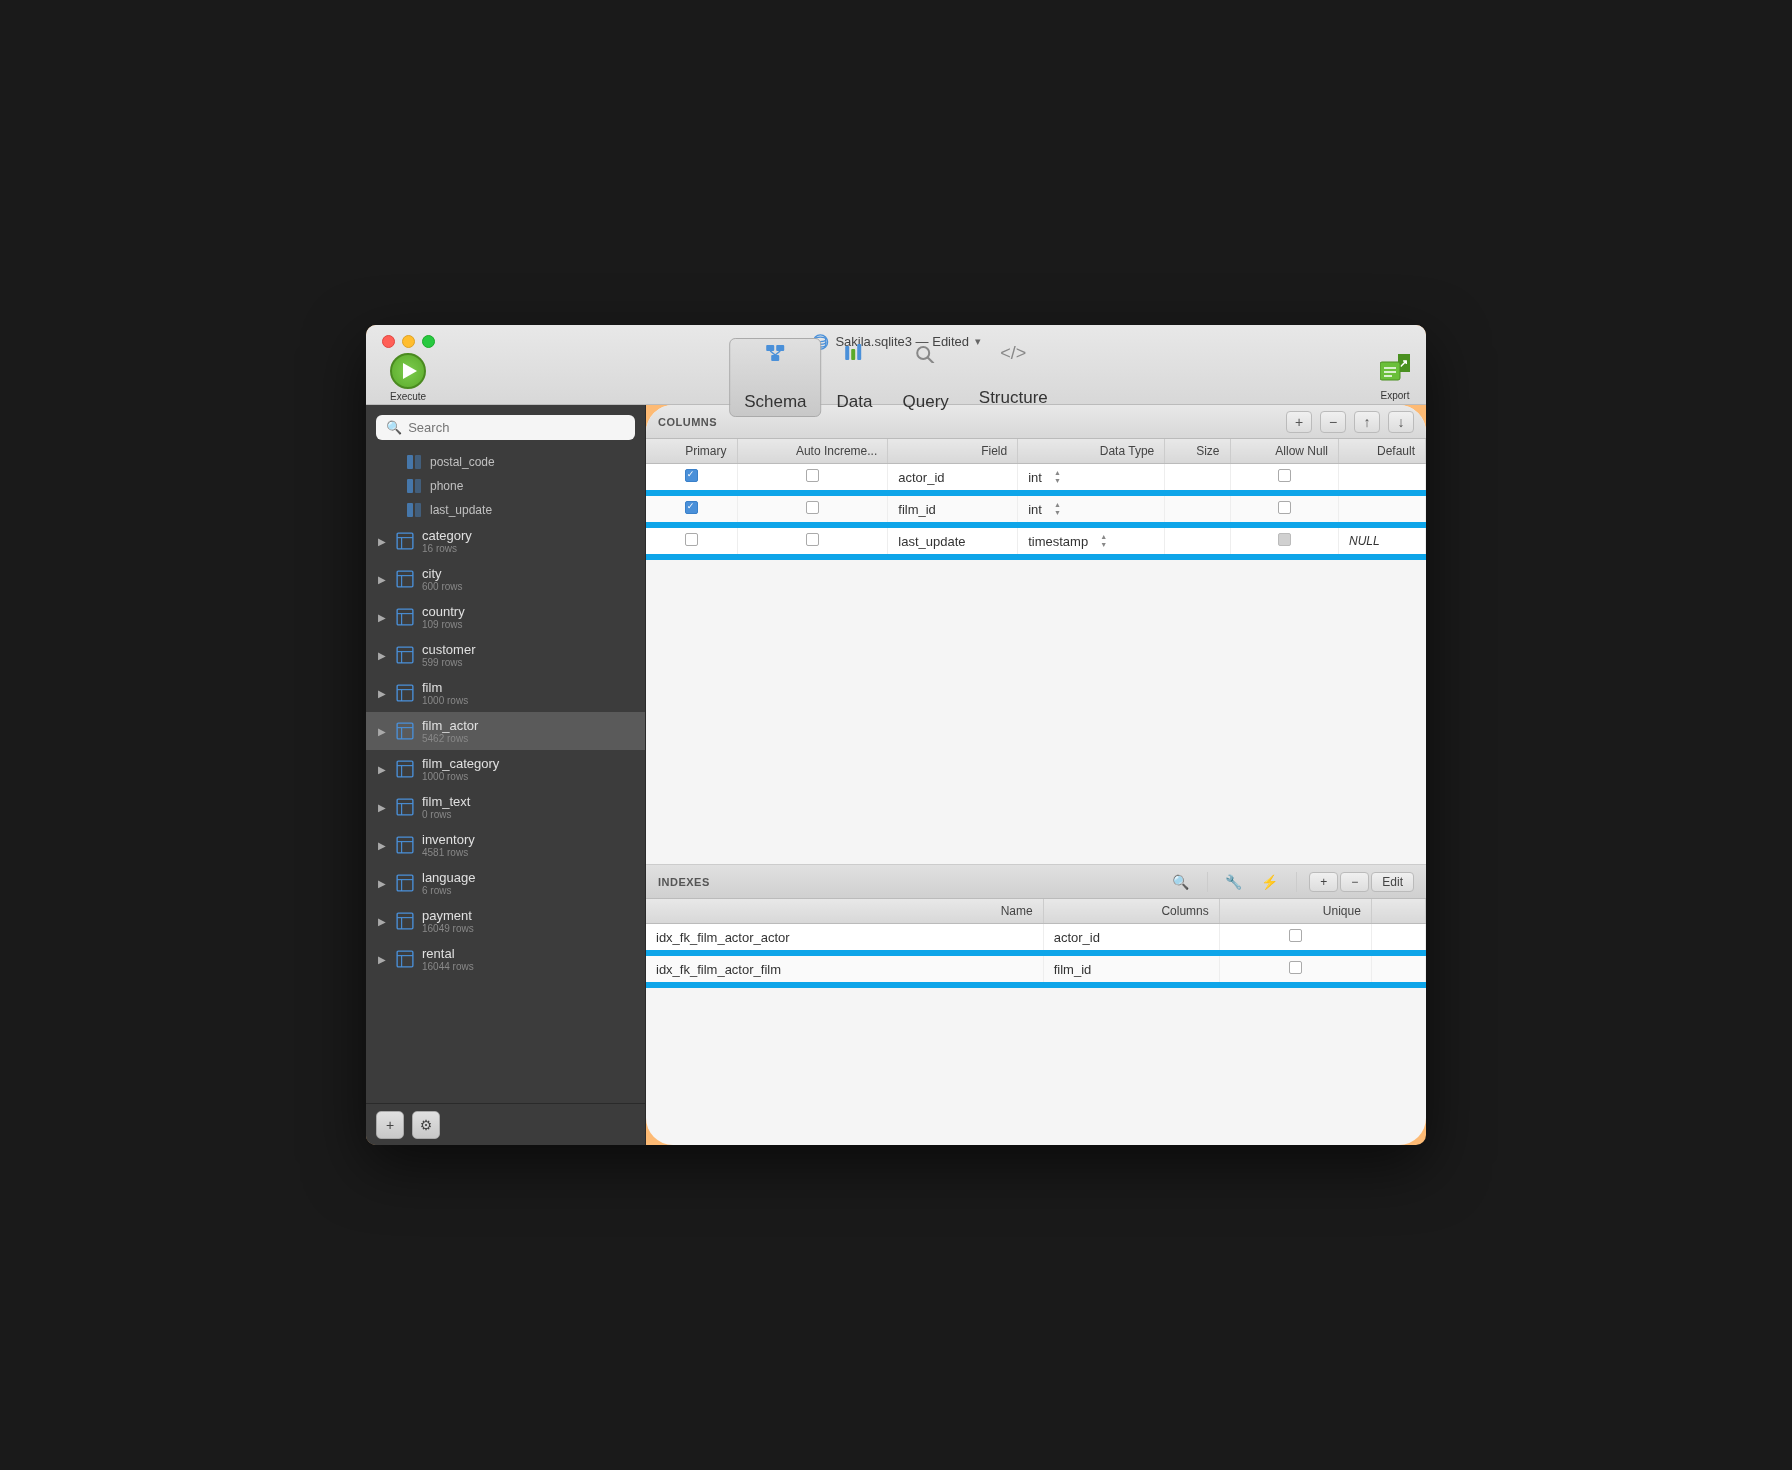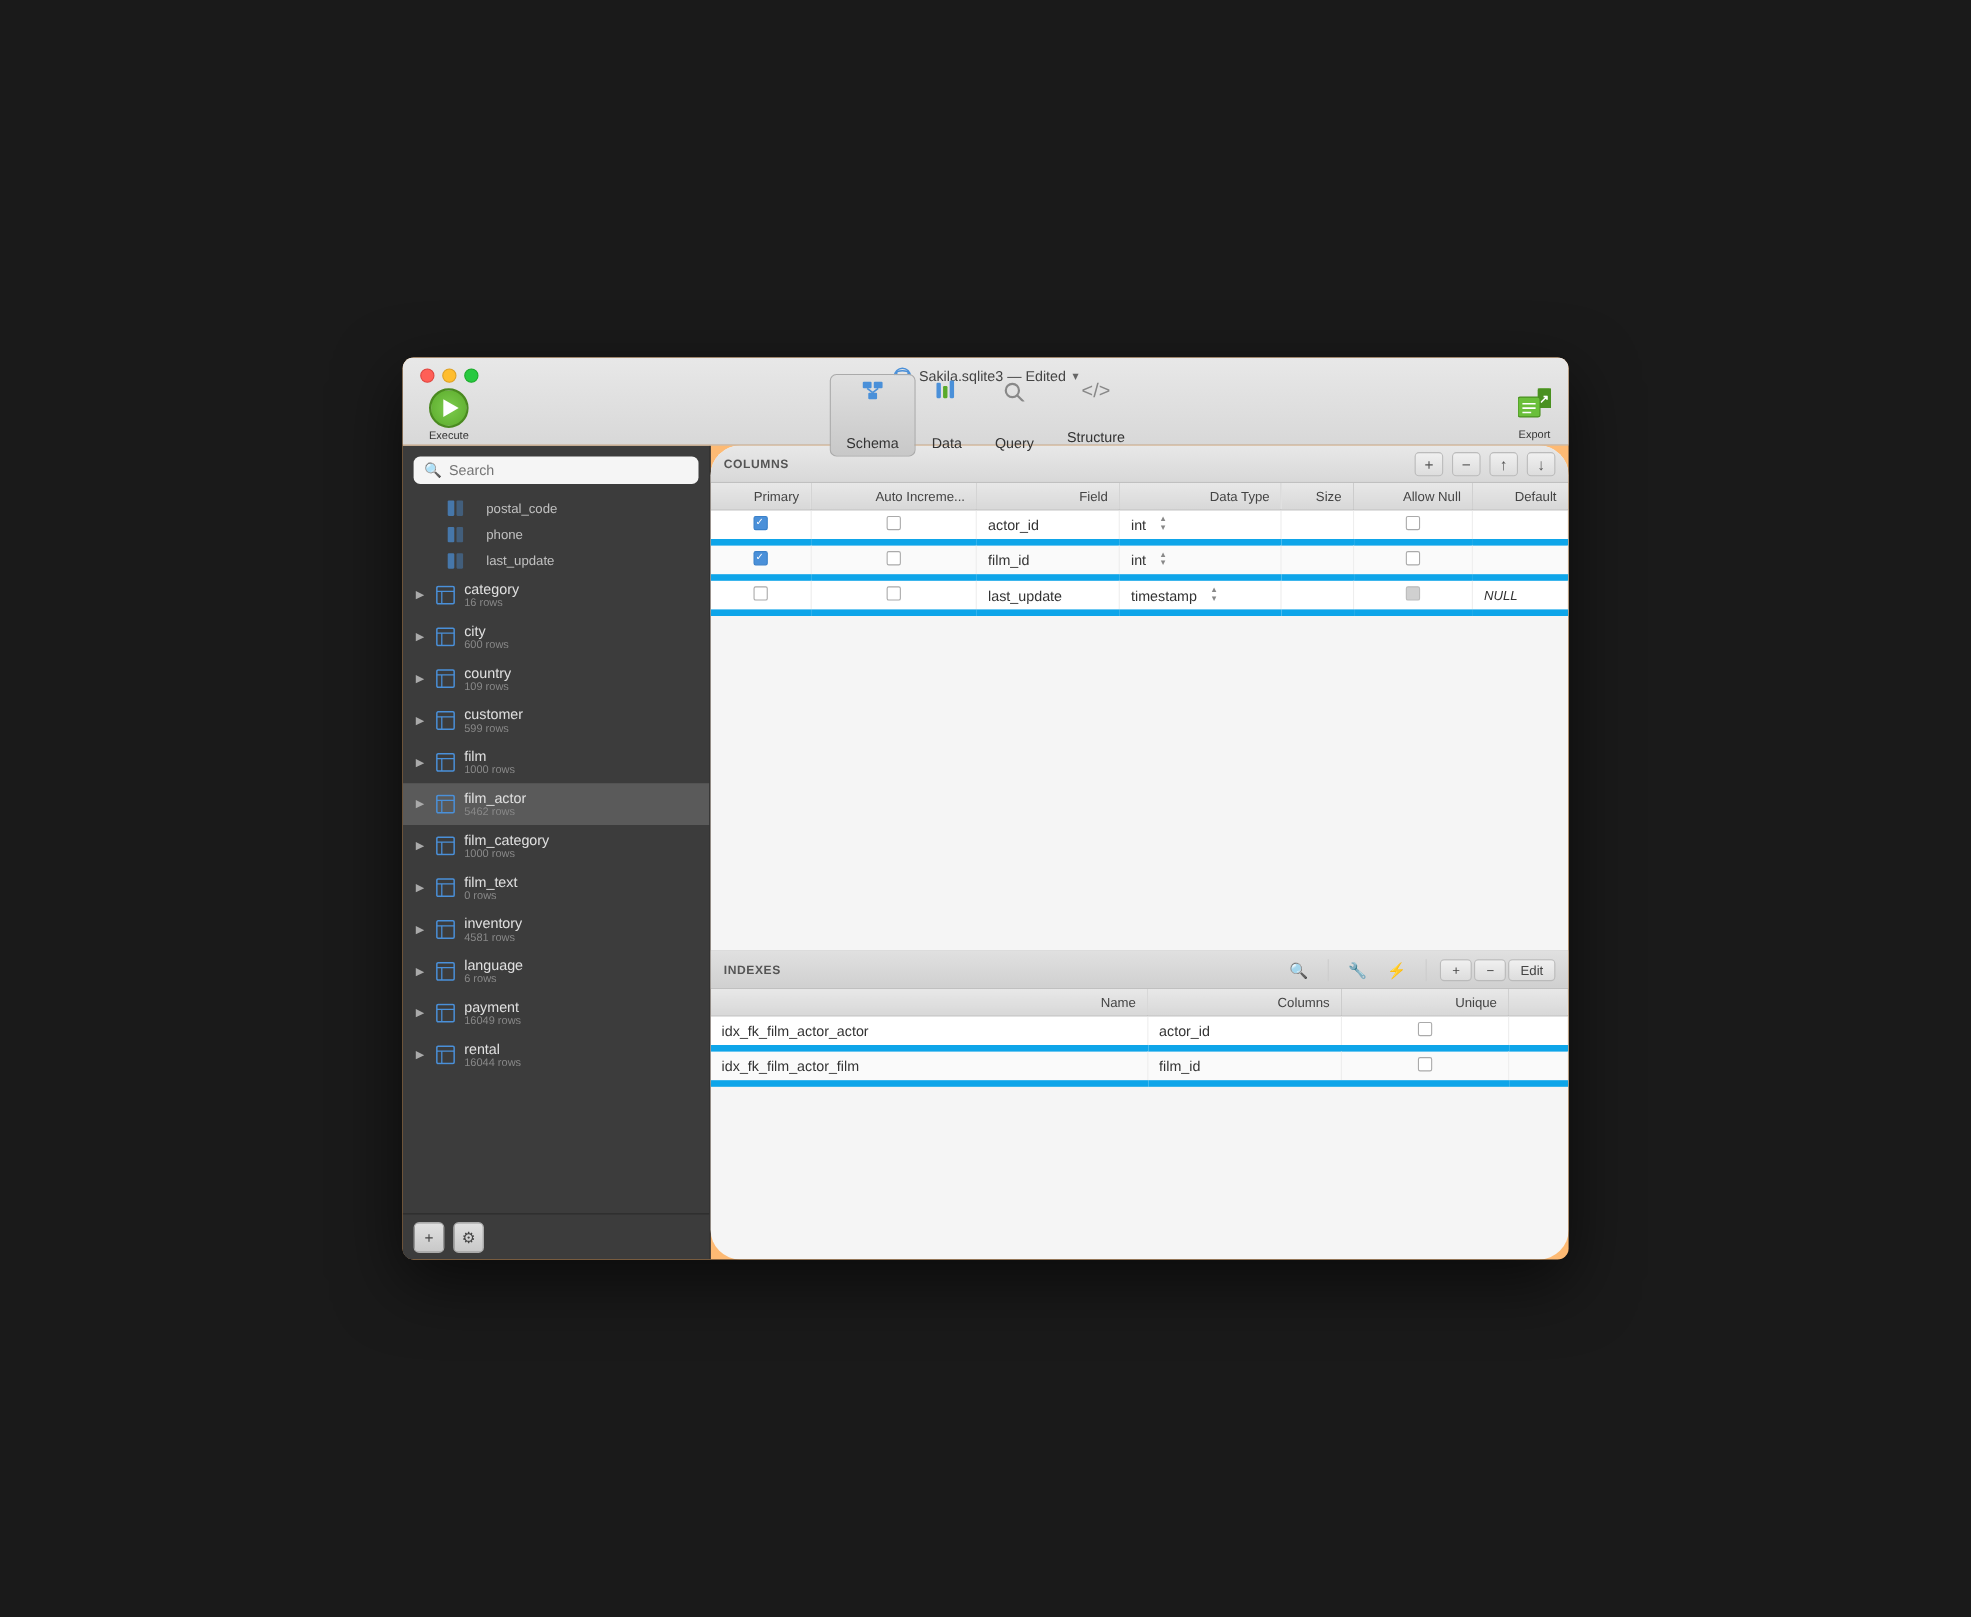--- a/index.html
+++ b/index.html
@@ -129,21 +129,21 @@
     }
     .toolbar-btn.active {
       background: linear-gradient(180deg, #e0e0e0, #c8c8c8);
       border: 1px solid #aaa;
     }
     .toolbar-btn-icon {
       font-size: 20px;
       color: #4a90d9;
     }
     .toolbar-btn-label {
-      font-size: 13px;
+      font-size: 17px;
       color: #333;
       margin-top: 22px;
     }
     .toolbar-right {
       position: absolute;
       right: 16px;
       display: flex;
       flex-direction: column;
       align-items: center;
       gap: 2px;
@@ -227,21 +227,21 @@
     }
     .sidebar-item-rows {
       font-size: 10px;
       color: #888;
     }
     
     .sidebar-subitem {
       display: flex;
       align-items: center;
       padding: 4px 12px 4px 40px;
-      gap: 20px;
+      gap: 8px;
     }
     .col-icon {
       width: 16px;
       height: 16px;
       flex-shrink: 0;
     }
     .sidebar-subitem-name {
       font-size: 12px;
       color: #c0c0c0;
     }

